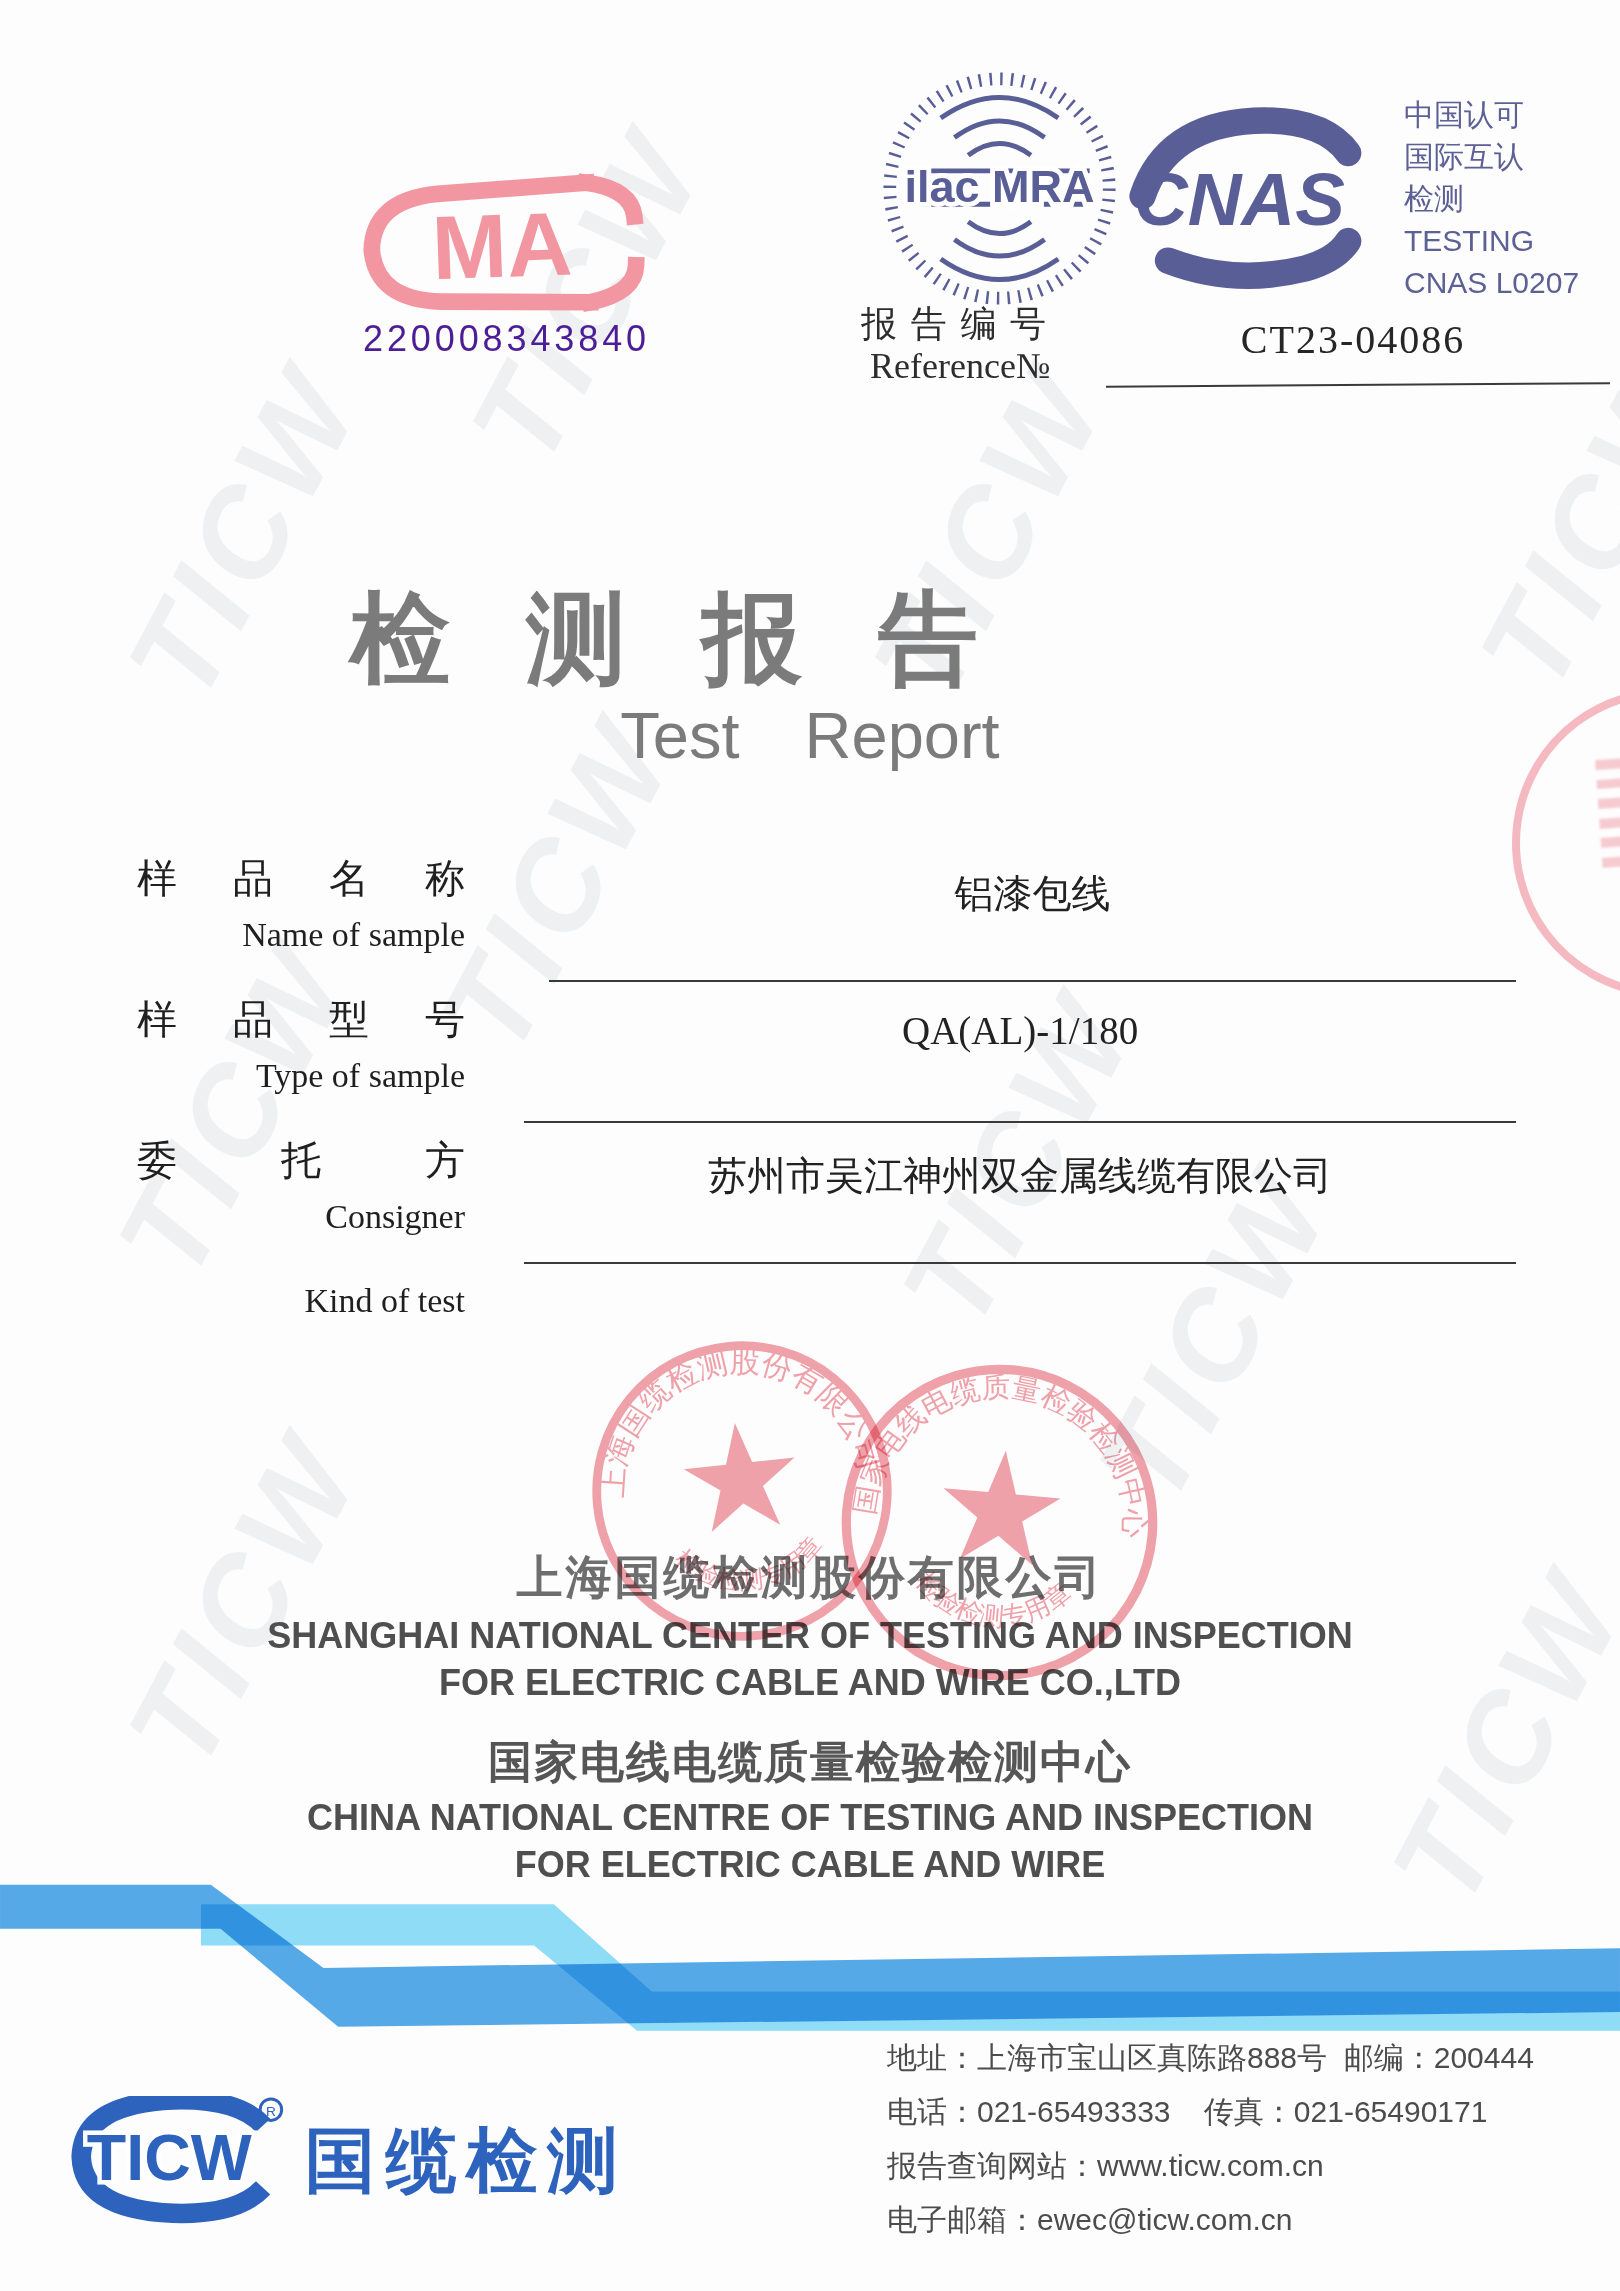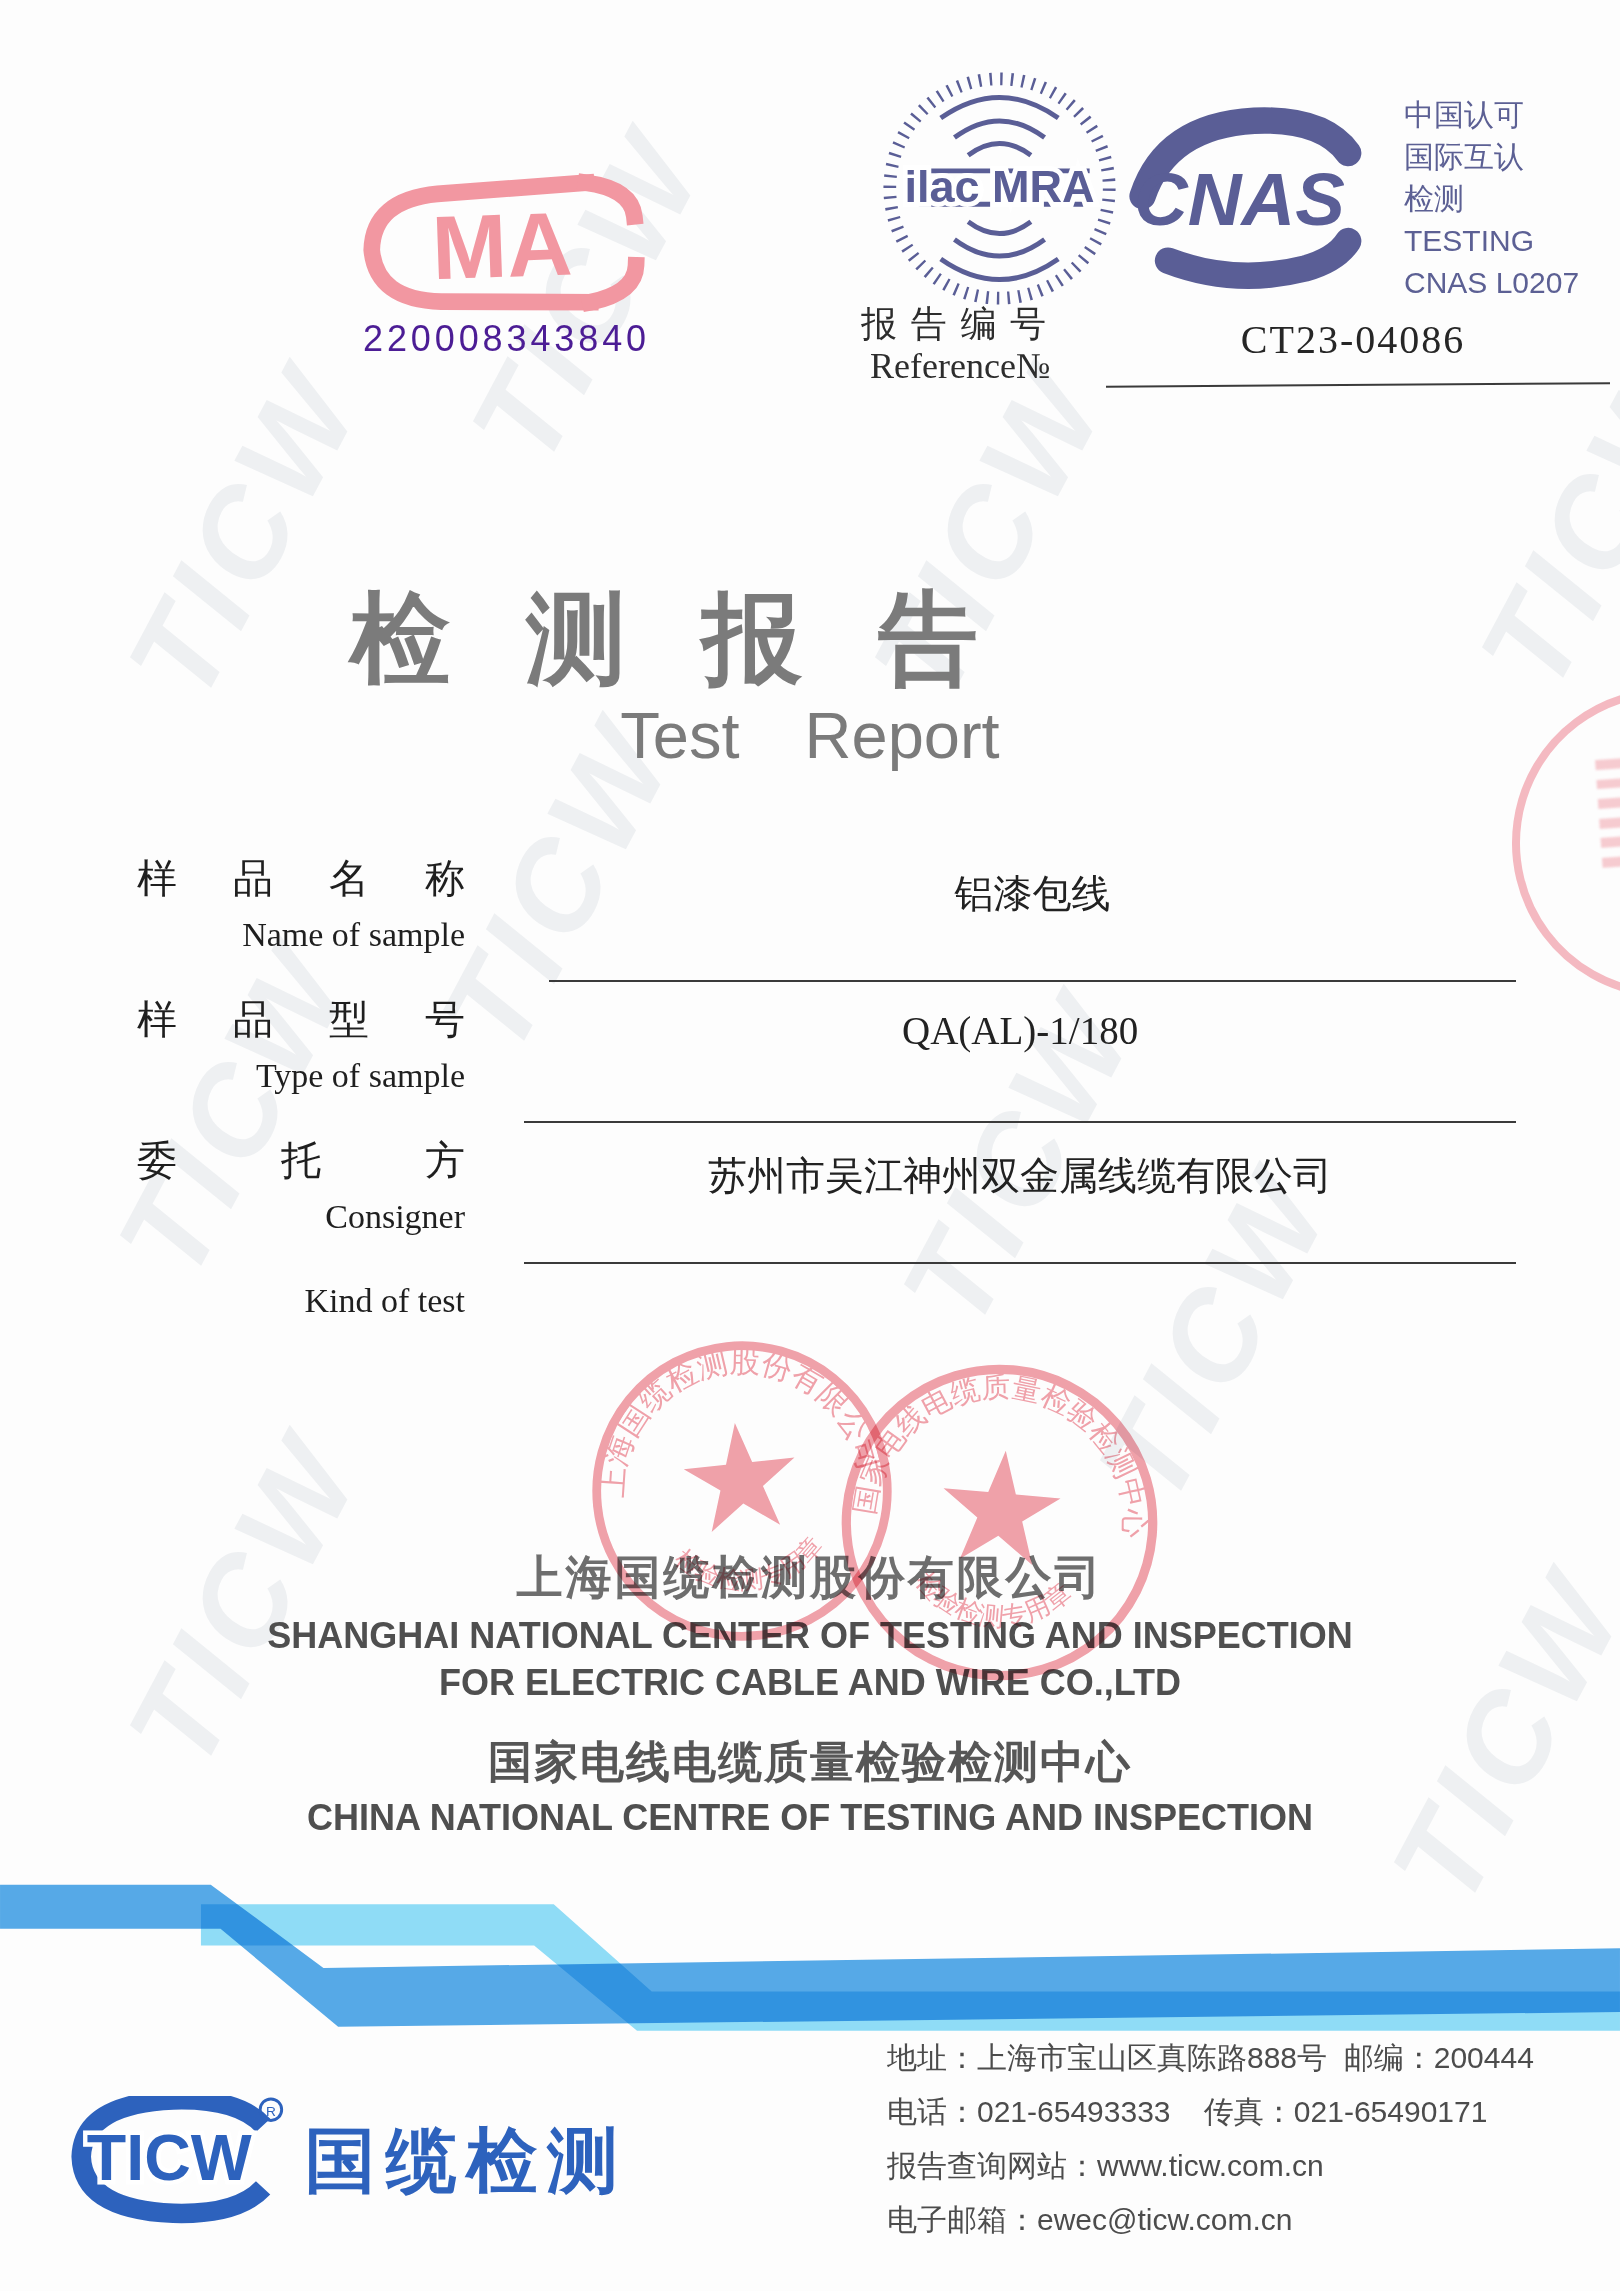--- a/index.html
+++ b/index.html
@@ -152,20 +152,21 @@
   </div>
 
   <div class="org org-cn1">上海国缆检测股份有限公司</div>
   <div class="org org-en1">
     <div>SHANGHAI NATIONAL CENTER OF TESTING AND INSPECTION</div>
     <div>FOR ELECTRIC CABLE AND WIRE CO.,LTD</div>
   </div>
   <div class="org org-cn2">国家电线电缆质量检验检测中心</div>
   <div class="org org-en2">
     <div>CHINA NATIONAL CENTRE OF TESTING AND INSPECTION</div>
+    <div>FOR ELECTRIC CABLE AND WIRE</div>
   </div>
 
   <svg class="stamp" style="left:586px;top:1335px;transform:rotate(-6deg);" width="312" height="312" viewBox="0 0 320 320">
     <defs>
       <path id="arc1a" d="M 45.4,201.7 A 122,122 0 1 1 274.6,201.7"></path>
       <path id="arc1b" d="M 80,220 A 100,100 0 0 0 240,220"></path>
     </defs>
     <circle cx="160" cy="160" r="149" fill="none" stroke="#ee8d99" stroke-width="9"></circle>
     <polygon points="160,90 173.5,131.4 217.1,131.5 181.9,157.1 195.3,198.5 160,173 124.7,198.5 138.1,157.1 102.9,131.5 146.5,131.4" fill="#ee8d99"></polygon>
     <text font-family="Liberation Sans, sans-serif" font-size="31" fill="#ee8d99">

